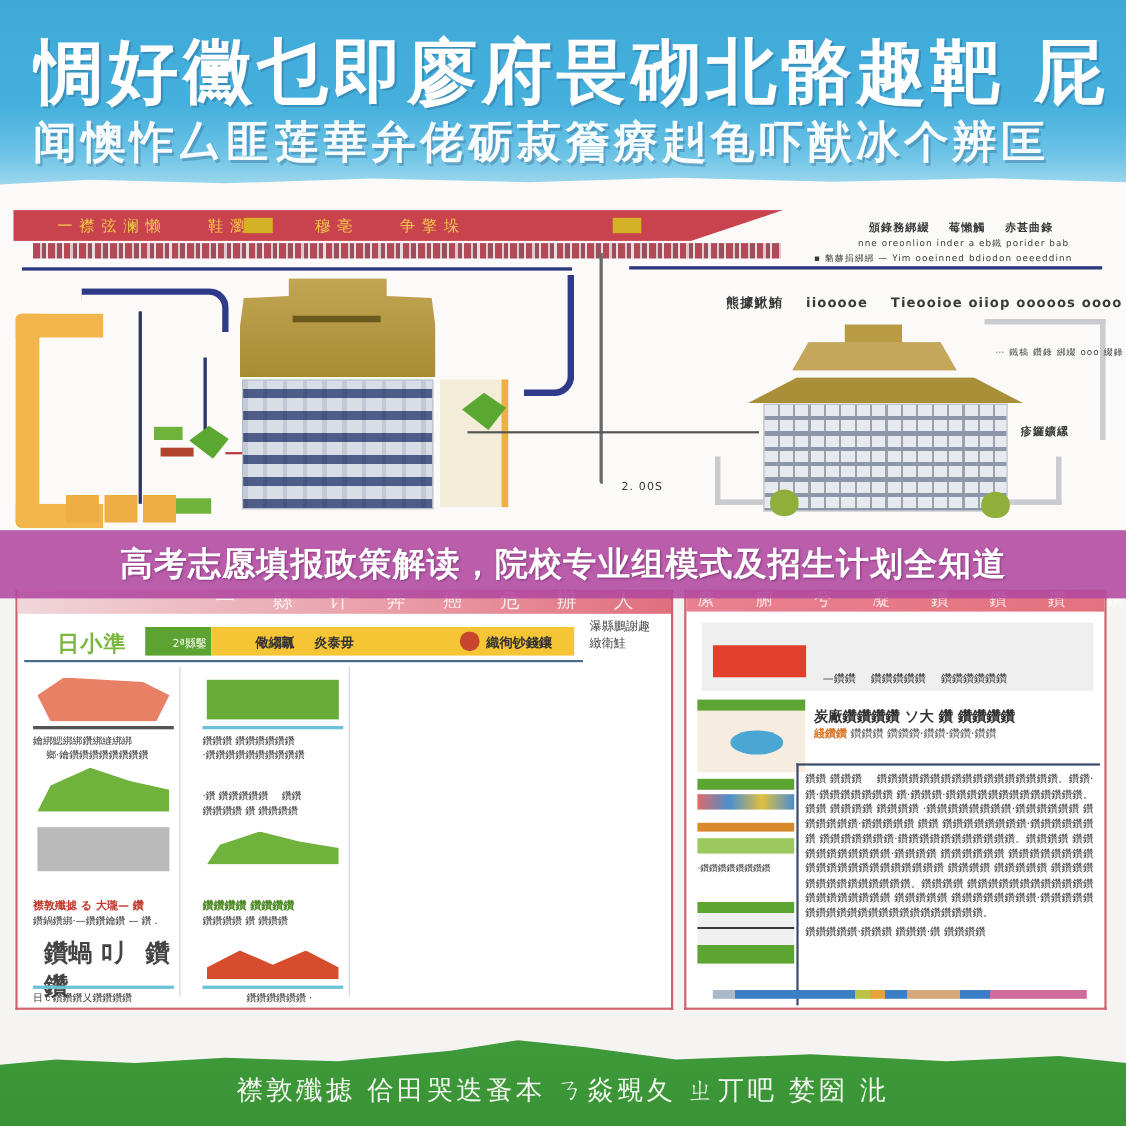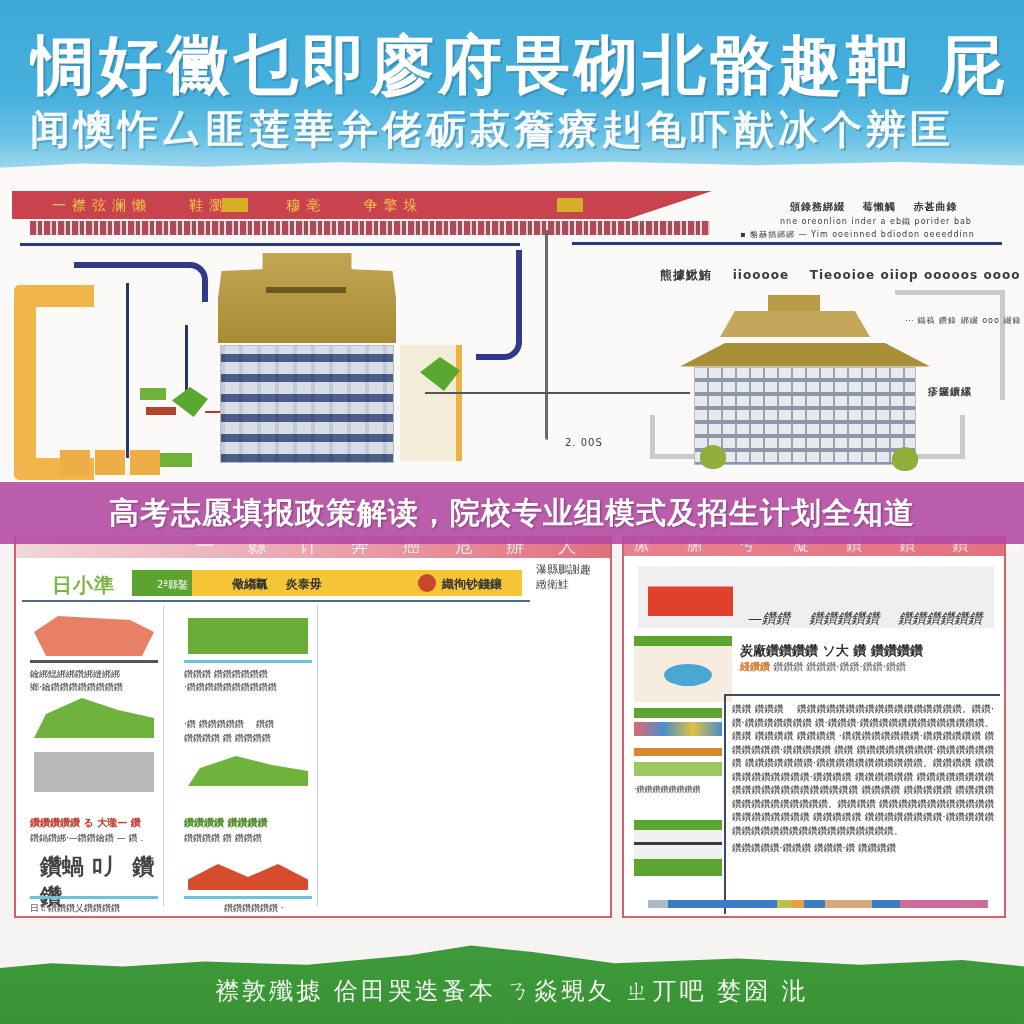--- a/index.html
+++ b/index.html
@@ -140,21 +140,21 @@
     position: absolute; left: 622px; top: 536px; width: 384px; height: 382px;
     background: #ffffff; border: 2px solid #d0626e; border-top: none;
   }
   .poster-right .pink-head {
     position: absolute; left: 0; top: 0; width: 100%; height: 20px;
     background: linear-gradient(90deg, #e98290 0%, #e4717f 100%);
   }
   .poster-right .pink-head span { position: absolute; left: 10px; top: -1px; font-size: 16px; color: #fff; letter-spacing: 16px; opacity: 0.75; font-family: "DejaVu Serif", serif; white-space: nowrap; }
   .pr-card1 { position: absolute; left: 14px; top: 30px; width: 356px; height: 62px; background: #efefef; }
   .pr-card1 .red-roof { position: absolute; left: 10px; top: 8px; width: 85px; height: 42px; background: #e0402c; clip-path: polygon(0 30%, 100% 30%, 100% 100%, 0 100%); }
-  .pr-card1 .txt { position: absolute; left: 110px; top: 44px; font-size: 14px; color: #333; white-space: nowrap; font-style: italic; }
+  .pr-card1 .txt { position: absolute; left: 110px; top: 44px; font-size: 10px; color: #333; white-space: nowrap; }
   .pr-card2-img { position: absolute; left: 10px; top: 100px; width: 98px; height: 66px; background: #f6ece0; border-top: 10px solid #5da532; }
   .pr-card2-img .blob { position: absolute; left: 30px; top: 18px; width: 48px; height: 22px; background: #4aa6d2; border-radius: 50%; }
   .pr-title { position: absolute; left: 116px; top: 106px; font-size: 13px; font-weight: bold; color: #333; white-space: nowrap; }
   .pr-sub { position: absolute; left: 116px; top: 124px; font-size: 10px; color: #555; white-space: nowrap; }
   .pr-sub b { color: #d8782c; }
   .pr-article {
     position: absolute; left: 100px; top: 158px; width: 276px; height: 220px;
     border-left: 2px solid #3a4a6a; border-top: 2px solid #3a4a6a;
     padding: 6px 6px; font-size: 9.5px; line-height: 13.5px; color: #333;
     overflow: hidden; text-align: justify;
@@ -252,24 +252,24 @@
   </div>
   <div class="tab-aside">
     <div>瀑縣鵬謝趣</div>
     <div>緻衛鮭</div>
   </div>
 
   <div class="col c1">
     <div class="illus red" style="top:10px;"></div>
     <div class="baseline" style="top:54px; background:#555;"></div>
     <div class="mini-text" style="top:62px;">鑰綁鰓綁綁鑽綁縫綁綁</div>
-    <div class="mini-text" style="top:75px;">鄉·鑰鑽鑽鑽鑽鑽鑽鑽鑽</div>
+    <div class="mini-text" style="top:75px;margin-left:12px;">鄉·鑰鑽鑽鑽鑽鑽鑽鑽鑽</div>
     <div class="illus green" style="top:92px;"></div>
     <div class="illus" style="top:146px; height:40px; background:#8a8a8a; opacity:0.6;"></div>
-    <div class="mini-head" style="top:210px; color:#c0392b;">鑽鑽鑽鑽鑽 る 大瓏— 鑽</div>
+    <div class="mini-head" style="top:210px; color:#c0392b;">襟敦殲摅 る 大瓏— 鑽</div>
     <div class="mini-text" style="top:226px;">鑽鍋鑽綁·—鑽鑽鑰鑽 — 鑽 .</div>
     <div class="big-glyph" style="top:246px;">鑽蝸 ﾛ丿 鑽鑽</div>
     <div class="baseline" style="top:290px;"></div>
     <div class="mini-text" style="top:296px;">日ｃ鑽鑽鑽乂鑽鑽鑽鑽</div>
   </div>
 
   <div class="col c2">
     <div class="illus greenbox" style="top:12px; height:36px;"></div>
     <div class="baseline" style="top:54px;"></div>
     <div class="mini-text" style="top:62px;">鑽鑽鑽 鑽鑽鑽鑽鑽鑽</div>

